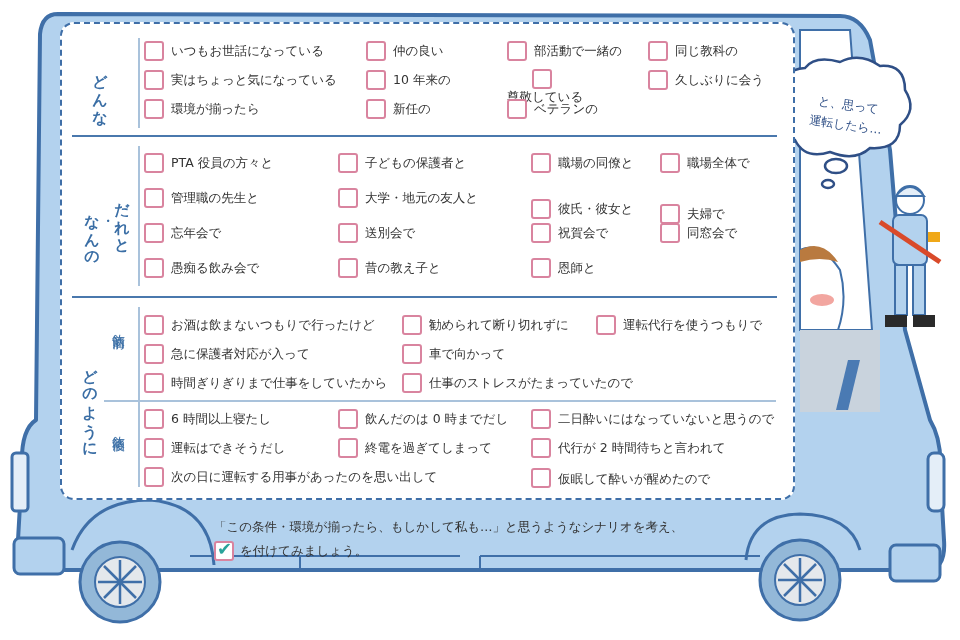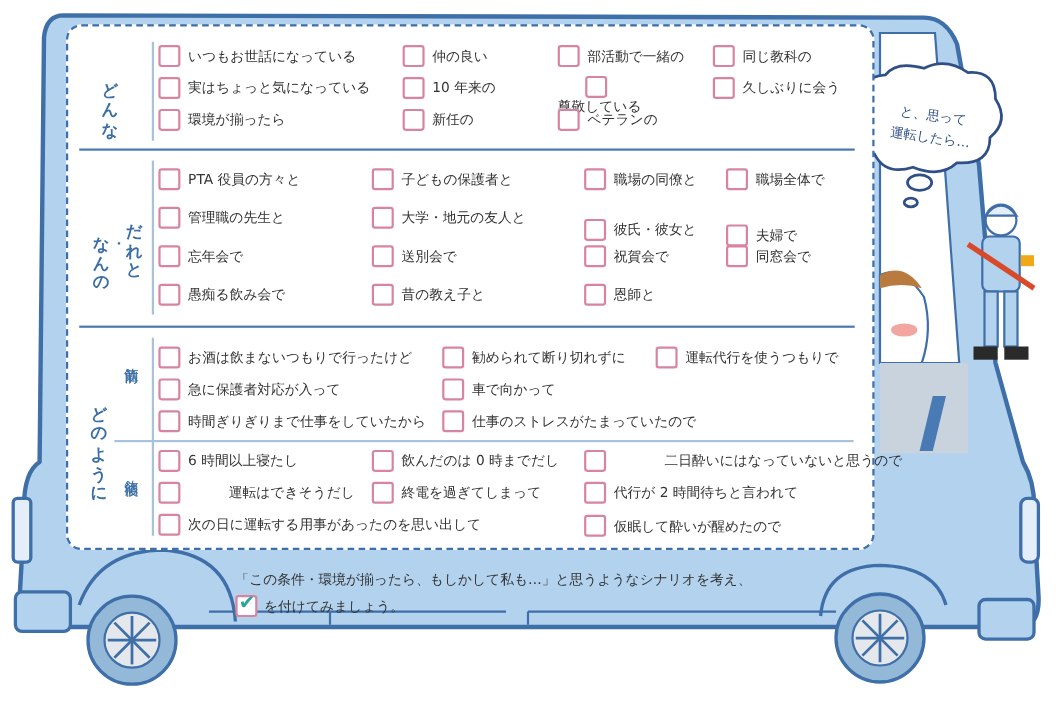--- a/index.html
+++ b/index.html
@@ -257,26 +257,26 @@
     </div>
 
   <div class="item" style="left:82px;top:384px;">
       <span class="box"></span>
       <span class="txt">6 時間以上寝たし</span>
     </div>
   <div class="item" style="left:276px;top:384px;">
       <span class="box"></span>
       <span class="txt">飲んだのは 0 時までだし</span>
     </div>
-  <div class="item" style="left:469px;top:384px;gap:46px;">
+  <div class="item" style="left:469px;top:384px;">
       <span class="box"></span>
       <span class="txt">二日酔いにはなっていないと思うので</span>
     </div>
 
-  <div class="item" style="left:82px;top:413px;gap:37px;">
+  <div class="item" style="left:82px;top:413px;">
       <span class="box"></span>
       <span class="txt">運転はできそうだし</span>
     </div>
   <div class="item" style="left:276px;top:413px;">
       <span class="box"></span>
       <span class="txt">終電を過ぎてしまって</span>
     </div>
   <div class="item" style="left:469px;top:413px;">
       <span class="box"></span>
       <span class="txt">代行が 2 時間待ちと言われて</span>

